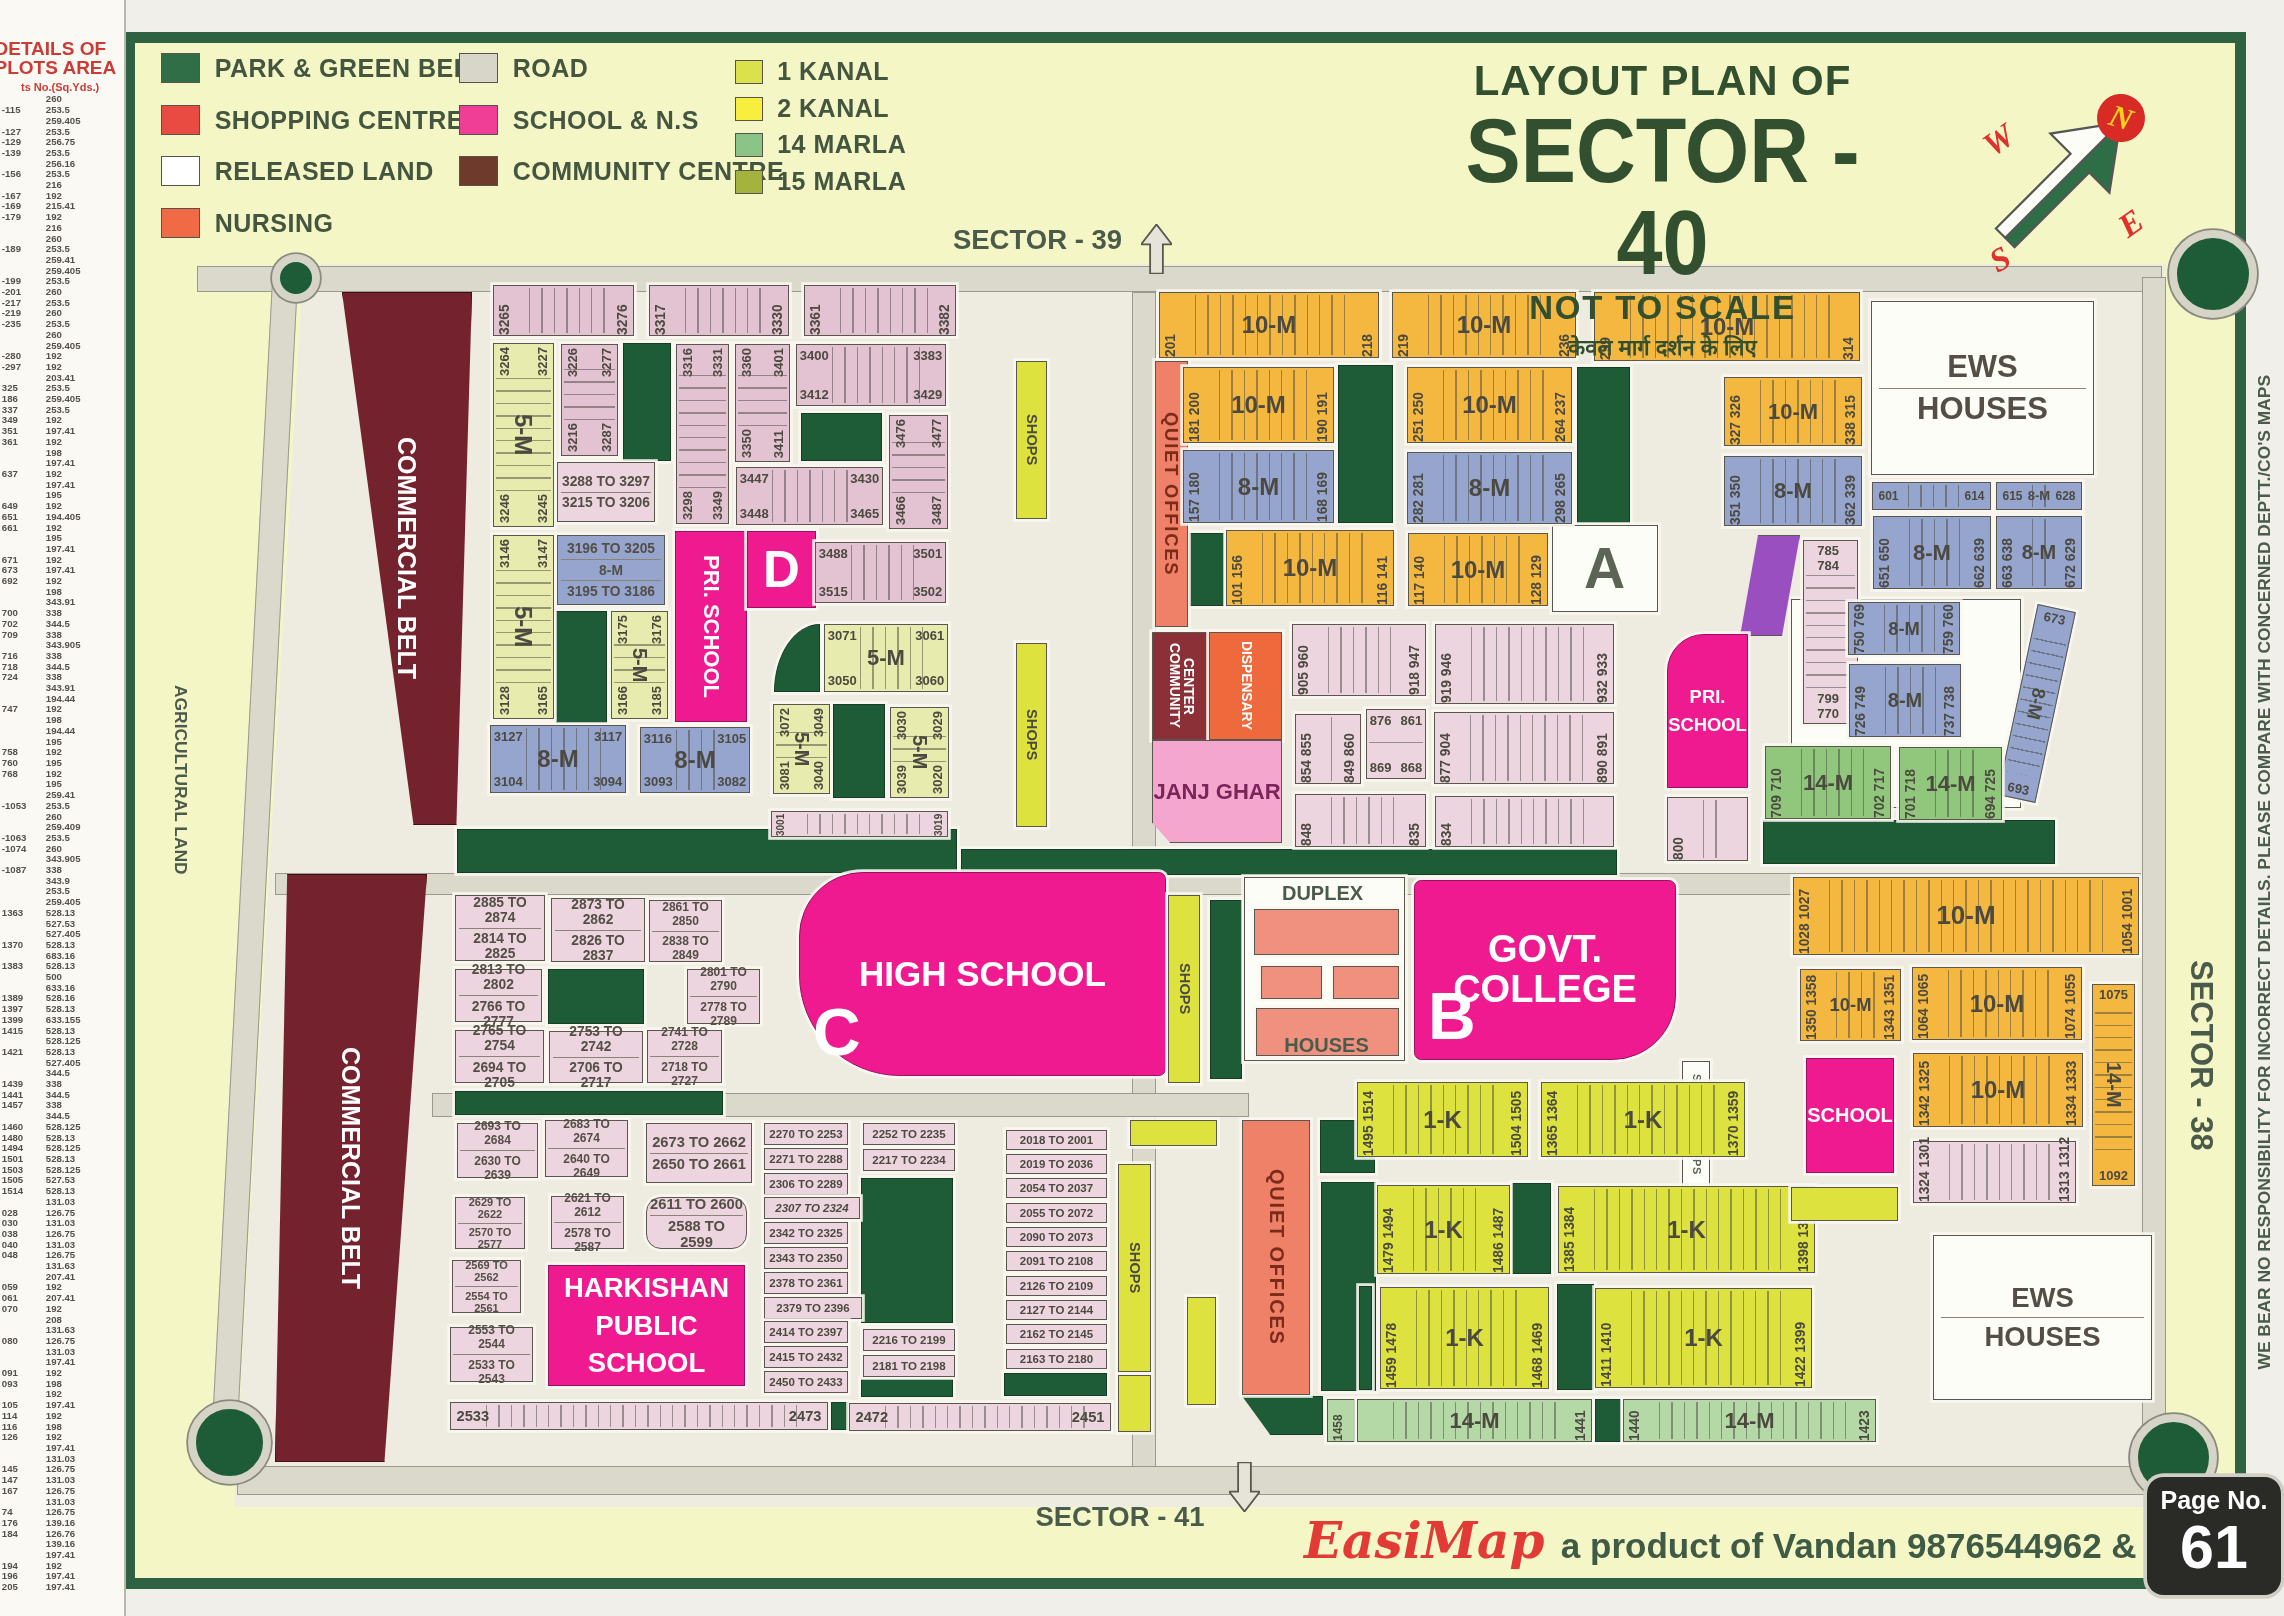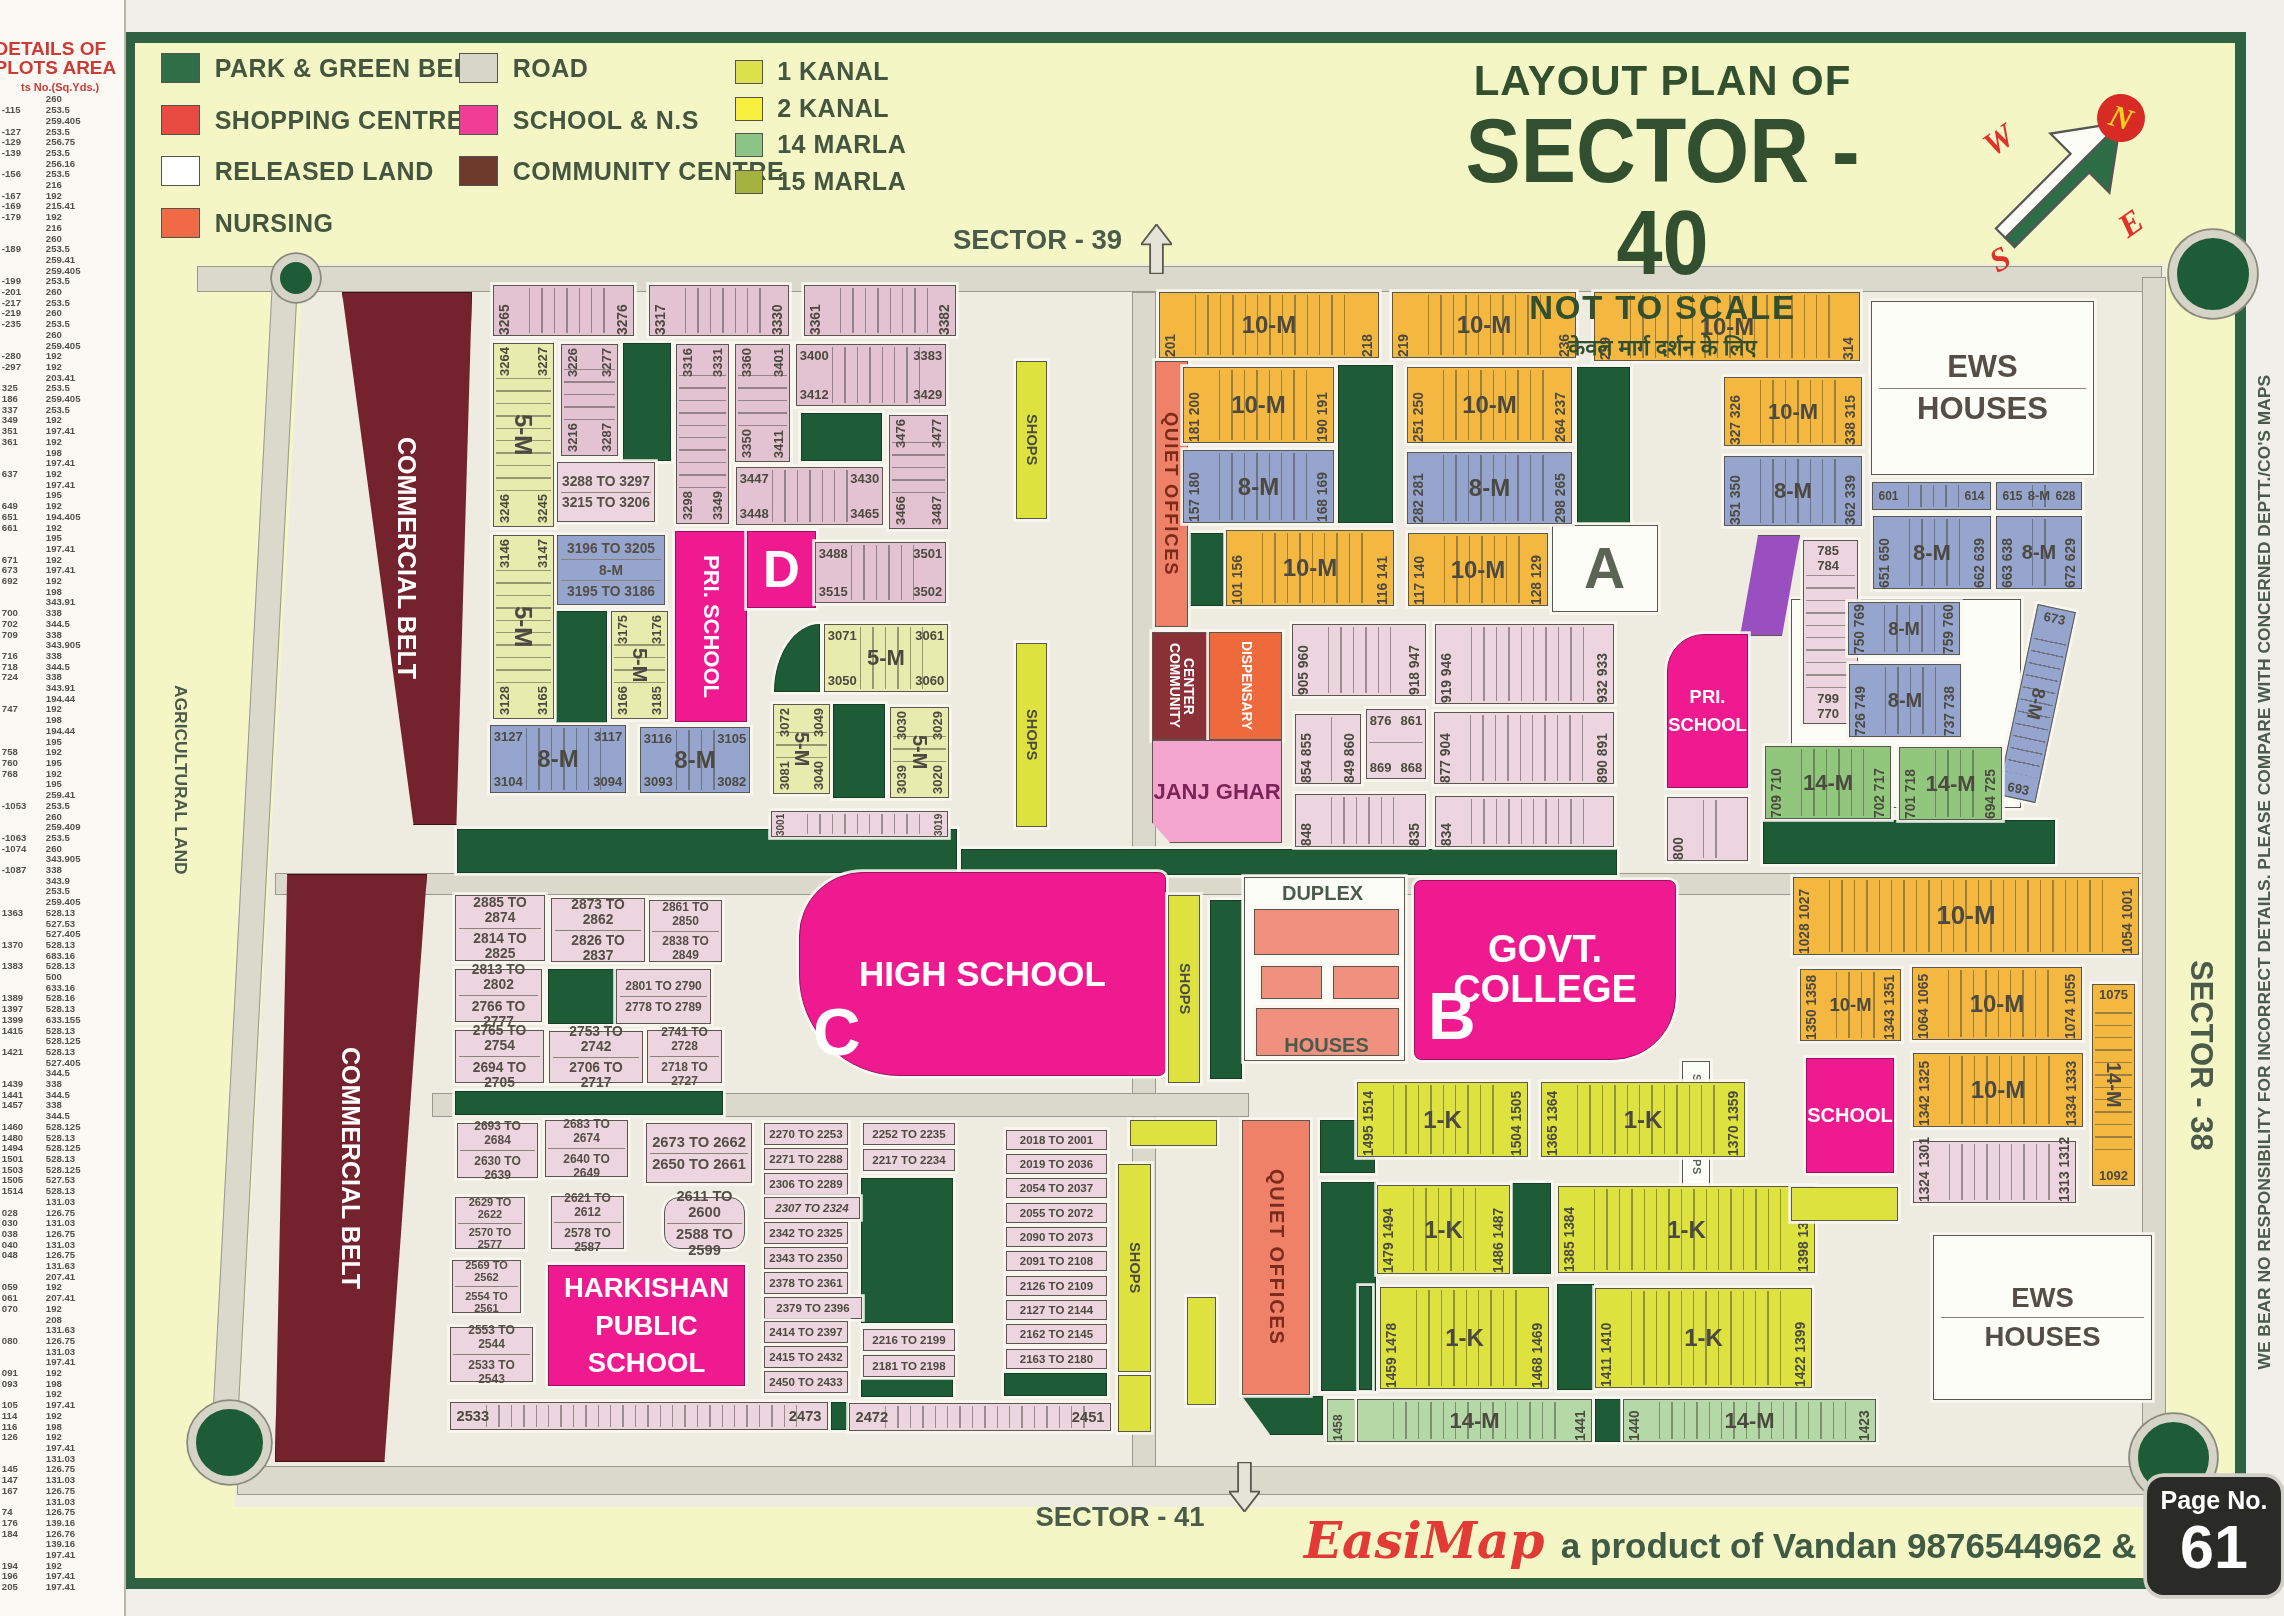--- a/index.html
+++ b/index.html
@@ -1124,21 +1124,21 @@
           <span>2861 TO 2850</span>
           <span>2838 TO 2849</span>
         </div>
       </div>
       <div class="blk pinkl" style="left: 455px; top: 969px; width: 87px; height: 53px;">
         <div class="lines">
           <span>2813 TO 2802</span>
           <span>2766 TO 2777</span>
         </div>
       </div>
-      <div class="blk pinkl" style="left: 616px; top: 969px; width: 95px; height: 55px;">
+      <div class="blk pinkl" style="left: 687px; top: 969px; width: 73px; height: 55px;">
         <div class="lines" style="font-size: 12px;">
           <span>2801 TO 2790</span>
           <span>2778 TO 2789</span>
         </div>
       </div>
       <div class="blk pinkl" style="left: 455px; top: 1030px; width: 89px; height: 53px;">
         <div class="lines">
           <span>2765 TO 2754</span>
           <span>2694 TO 2705</span>
         </div>
@@ -1178,21 +1178,21 @@
           <span>2629 TO 2622</span>
           <span>2570 TO 2577</span>
         </div>
       </div>
       <div class="blk pinkl" style="left: 551px; top: 1196px; width: 73px; height: 53px;">
         <div class="lines" style="font-size: 12px;">
           <span>2621 TO 2612</span>
           <span>2578 TO 2587</span>
         </div>
       </div>
-      <div class="blk pinkl" style="left: 664px; top: 1197px; width: 81px; height: 52px; border-radius: 15px;">
+      <div class="blk pinkl" style="left: 646px; top: 1197px; width: 101px; height: 52px; border-radius: 15px;">
         <div class="lines" style="font-size: 14.7px;">
           <span>2611 TO 2600</span>
           <span>2588 TO 2599</span>
         </div>
       </div>
       <div class="blk pinkl" style="left: 452px; top: 1260px; width: 69px; height: 53px;">
         <div class="lines" style="font-size: 11px;">
           <span>2569 TO 2562</span>
           <span>2554 TO 2561</span>
         </div>

